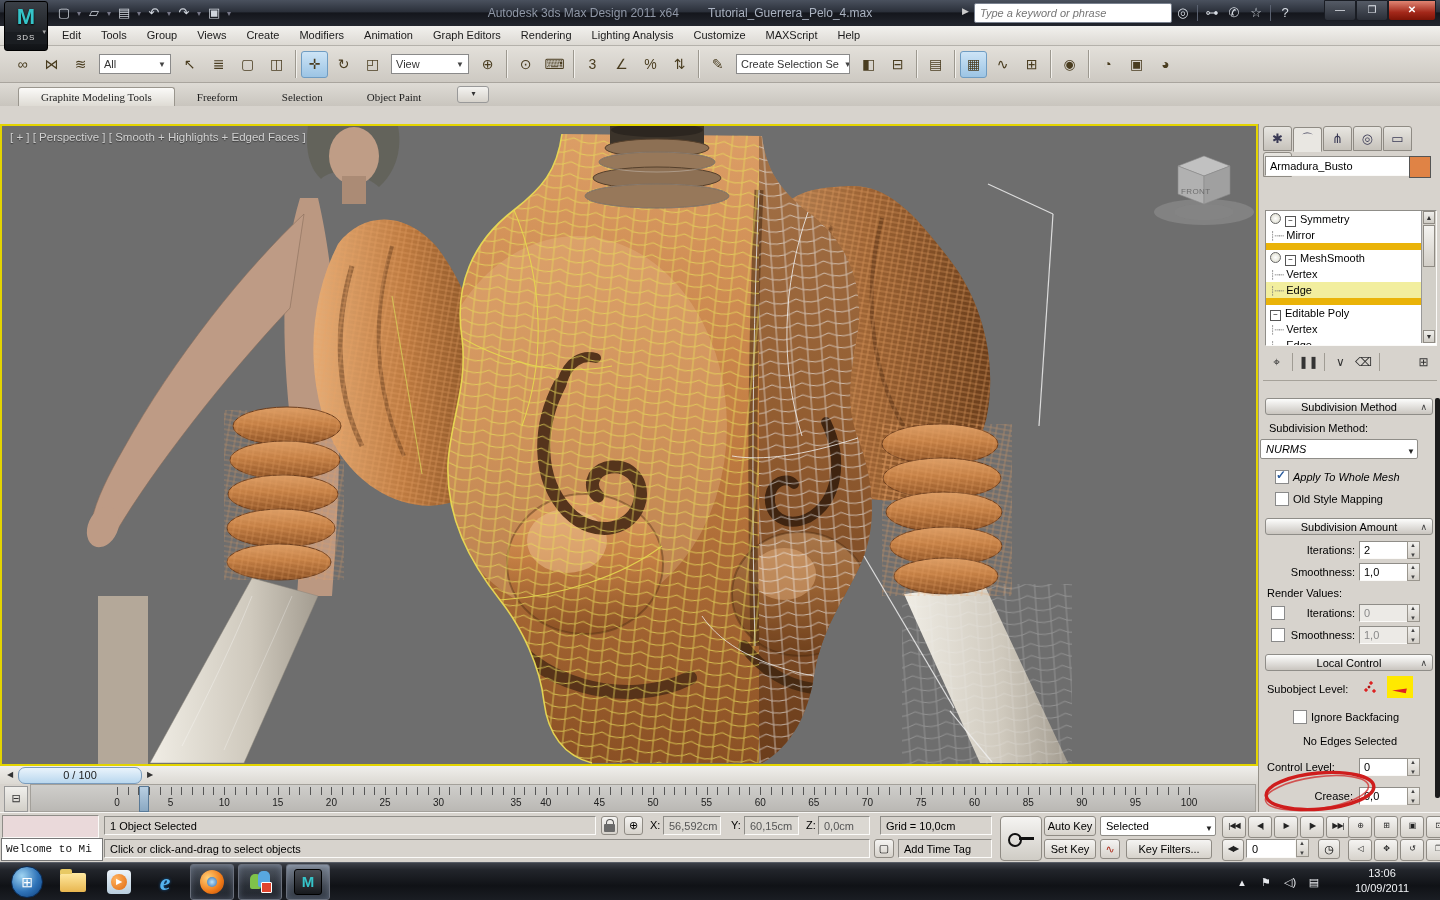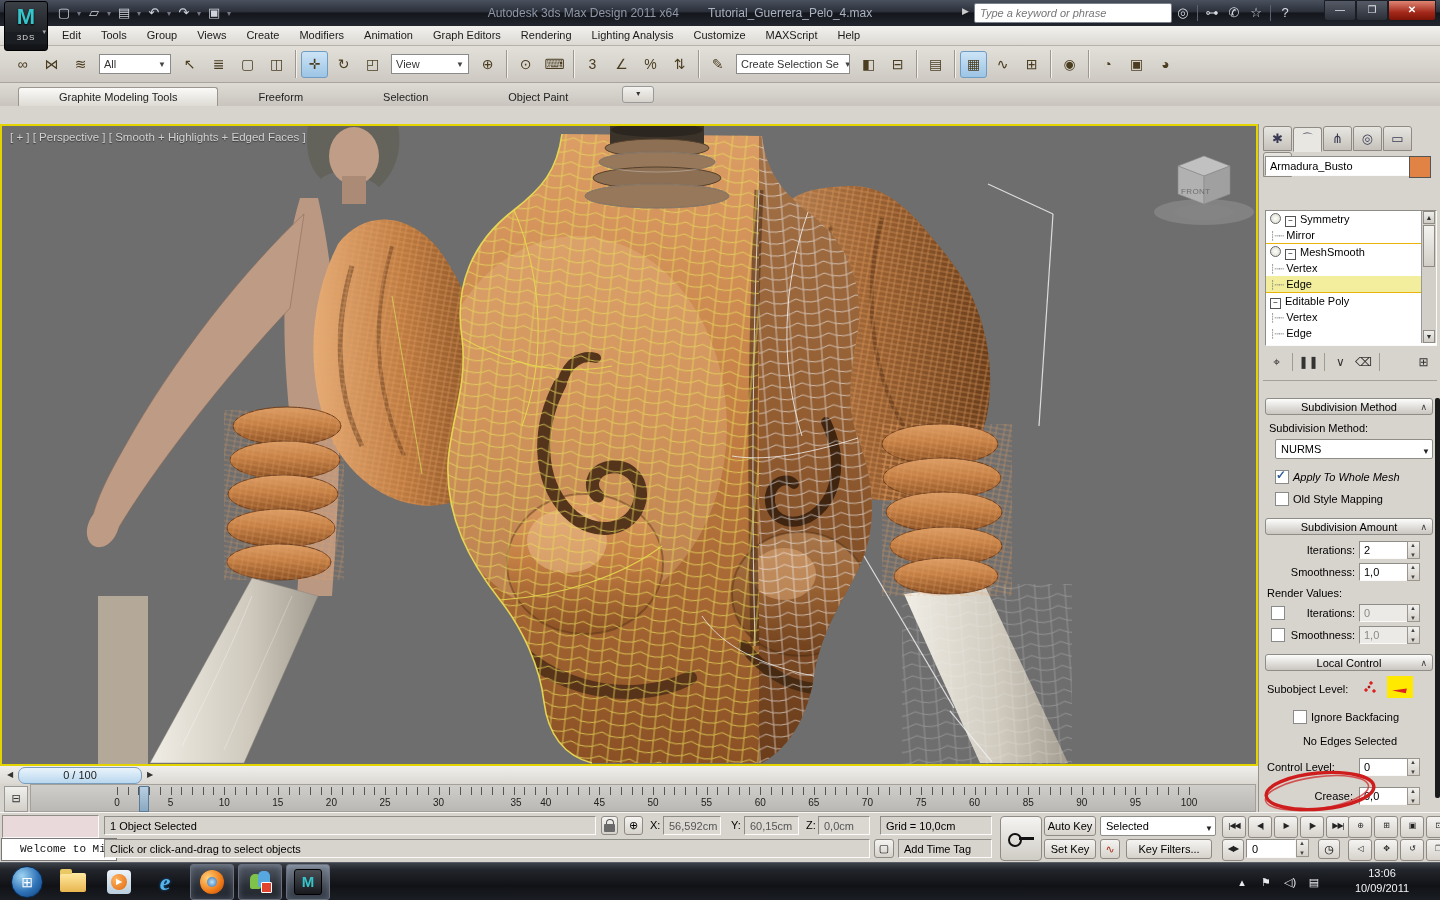--- a/index.html
+++ b/index.html
@@ -30,39 +30,39 @@
   .menu-item{padding:0 10px;line-height:19px;color:#1a1a1a;}
   
   .toolbar{position:absolute;left:0;top:46px;width:1440px;height:37px;background:linear-gradient(#e3e0da,#cdc9c2);border-bottom:1px solid #a9a59e;display:flex;align-items:center;padding-left:8px;box-sizing:border-box;}
   .tbtn{display:inline-flex;align-items:center;justify-content:center;width:25px;height:25px;margin:0 1px;border:1px solid transparent;border-radius:3px;font-size:14px;color:#4a3d20;}
   .tbtn.active{background:linear-gradient(#cde4f6,#9cc4e4);border-color:#6f9cc2;}
   .tsep{width:1px;height:28px;background:#9c988f;margin:0 4px;box-shadow:1px 0 0 #f2f0ec;}
   .tdrop{display:inline-flex;align-items:center;height:18px;border:1px solid #8a8a8a;background:#fff;font-size:11px;padding:0 4px;margin:0 4px;color:#333;white-space:nowrap;overflow:hidden;}
   .tdrop .arr{margin-left:auto;padding-left:5px;font-size:8px;color:#444;}
   
   .ribbon-tabs{position:absolute;left:0;top:83px;width:1440px;height:23px;background:linear-gradient(#dedbd5,#c9c5be);display:flex;align-items:flex-end;padding-left:18px;box-sizing:border-box;}
-  .rtab{padding:3px 40px;color:#222;}
+  .rtab{padding:3px 22px;color:#222;font-family:Liberation Serif, serif;}
   .rtab.active{background:linear-gradient(#fbfaf8,#dedbd4);border:1px solid #9a968e;border-bottom:none;border-radius:3px 3px 0 0;}
   .rstate{margin-left:14px;margin-bottom:3px;width:30px;height:15px;border:1px solid #999;border-radius:3px;background:linear-gradient(#f4f3f0,#d6d2cb);font-size:8px;text-align:center;line-height:14px;color:#333;}
   .ribbon-row2{position:absolute;left:0;top:106px;width:1440px;height:18px;background:linear-gradient(#cfccc5,#bdb9b1);}
   .ptab{position:absolute;left:16px;top:0;padding:1px 12px;background:linear-gradient(#eeece8,#d6d3cc);border:1px solid #97938b;border-bottom:none;border-radius:3px 3px 0 0;line-height:15px;color:#111;}
   
   .viewport{position:absolute;left:0;top:124px;width:1258px;height:642px;border:2px solid #e3d400;box-sizing:border-box;background:#6e6e6e;}
   .vp-label{position:absolute;left:8px;top:5px;color:#d2d2d2;font-size:11.5px;z-index:5;text-shadow:0 1px 1px #3a3a3a;}
   
   .cpanel{position:absolute;left:1258px;top:124px;width:182px;height:688px;background:#d7d3cd;border-left:1px solid #96928a;box-sizing:border-box;}
   .ctab{width:27px;height:23px;border:1px solid #8f8b84;border-radius:3px 3px 0 0;background:linear-gradient(#e8e6e1,#c6c2bb);display:inline-flex;align-items:center;justify-content:center;font-size:13px;color:#3a3a55;margin-right:1px;}
   .ctab.active{background:#e9e7e2;border-bottom-color:#e9e7e2;}
   .field{position:absolute;border:1px solid;border-color:#8f8d88 #fbfaf8 #fbfaf8 #8f8d88;background:#fff;font-size:11px;padding:0 4px;line-height:17px;color:#000;}
   .ddrop{position:absolute;border:1px solid #8f8d88;background:#fff;border-radius:2px;line-height:18px;padding:0 5px;color:#000;}
   .ddrop .darr{position:absolute;right:2px;top:3px;font-size:8px;color:#222;}
   .stack{position:absolute;left:6px;top:86px;width:170px;height:134px;background:#fff;border:1px solid;border-color:#8f8d88 #fbfaf8 #fbfaf8 #8f8d88;overflow:hidden;}
   .srow{position:relative;height:16px;line-height:16px;padding-left:4px;white-space:nowrap;color:#000;}
   .srow.sel{background:#f2ee9e;}
-  .srow.septop{border-top:1px solid #eab308;}
+  .srow.septop{border-top:7px solid #eab308;}
   .srow .dots{color:#777;font-size:9px;margin-right:3px;letter-spacing:-1px;}
   .bulb{display:inline-block;width:9px;height:9px;border:1px solid #666;border-radius:50%;background:radial-gradient(#fff,#d8d8c8);margin-right:4px;position:relative;top:1px;}
   .mbox{display:inline-block;width:9px;height:9px;border:1px solid #555;background:#fff;font-size:8px;line-height:8px;text-align:center;color:#000;margin-right:4px;}
   .sscroll{position:absolute;right:0;top:0;width:14px;height:132px;background:#d2cfc8;border-left:1px solid #999;}
   .sarr{position:absolute;left:1px;width:12px;height:13px;background:linear-gradient(#f0efec,#cfccc5);border:1px solid #8f8b84;font-size:7px;line-height:12px;text-align:center;color:#333;box-sizing:border-box;}
   .sthumb{position:absolute;left:1px;top:14px;width:12px;height:42px;background:linear-gradient(#f4f3f0,#d2cec7);border:1px solid #8f8b84;box-sizing:border-box;}
   .stools{position:absolute;left:6px;top:226px;width:170px;height:24px;display:flex;align-items:center;}
   .stbtn{width:24px;height:22px;display:inline-flex;align-items:center;justify-content:center;font-size:12px;color:#333;}
   .stsep{width:1px;height:18px;background:#a09c94;margin:0 4px;}
   .rhead{position:absolute;left:6px;width:168px;height:17px;border:1px solid #8f8d88;border-radius:3px;background:linear-gradient(#fdfdfc,#c9c5bf);text-align:center;line-height:16px;color:#000;box-sizing:border-box;}
@@ -430,21 +430,21 @@
         <div class="stbtn">⌫</div>
         <div class="stsep"></div>
         <div class="stbtn" style="margin-left: 28px;">⊞</div>
       </div>
     <div class="abs" style="left:4px;top:256px;width:174px;height:1px;background:#a6a29a;"></div>
 
     <div class="rhead" style="top:274px;">
       <span>Subdivision Method</span><span class="chev">∧</span>
     </div>
     <div class="plabel" style="left:10px;top:297px;">Subdivision Method:</div>
-    <div class="ddrop" style="left:16px;top:315px;width:146px;height:18px;">
+    <div class="ddrop" style="left:1px;top:315px;width:146px;height:18px;font-style:italic;">
       <span>NURMS</span>
       <span class="darr">▼</span>
     </div>
     <div class="cb on" style="left:16px;top:346px;"></div>
     <div class="plabel" style="left:34px;top:346px;font-style:italic;">Apply To Whole Mesh</div>
     <div class="cb" style="left:16px;top:368px;"></div>
     <div class="plabel" style="left:34px;top:368px;">Old Style Mapping</div>
 
     <div class="rhead" style="top:394px;">
       <span>Subdivision Amount</span><span class="chev">∧</span>
@@ -620,21 +620,21 @@
         <div class="tick" style="left: 1125.84px;"></div>
         <div class="tick" style="left: 1136.56px;"></div>
         <div class="tick" style="left: 1147.28px;"></div>
         <div class="tick" style="left: 1158px;"></div>
         <div class="ticklabel" style="left: 1158px;">100</div>
       </div>
   </div>
 
   <div class="statusbar">
     <div class="abs" style="left:2px;top:2px;width:95px;height:21px;border:1px solid;border-color:#8f8d88 #fbfaf8 #fbfaf8 #8f8d88;background:#ead9da;"></div>
-    <div class="abs welcome" style="left:1px;top:25px;width:96px;height:21px;border:1px solid #777;background:#fff;line-height:20px;padding-left:18px;overflow:hidden;">Welcome to Mi</div>
+    <div class="abs welcome" style="left:1px;top:25px;width:96px;height:21px;border:1px solid #777;background:#fff;line-height:20px;padding-left:4px;overflow:hidden;">Welcome to Mi</div>
     <div class="sfield" style="left:104px;top:3px;width:492px;">1 Object Selected</div>
     <div class="sbtn icon-lock" style="left:601px;top:3px;width:17px;height:19px;"></div>
     <div class="sbtn" style="left:624px;top:3px;width:19px;height:19px;line-height:17px;">⊕</div>
     <div class="slabel" style="left:650px;top:3px;">X:</div>
     <div class="sfield sval" style="left:663px;top:3px;width:58px;">56,592cm</div>
     <div class="slabel" style="left:731px;top:3px;">Y:</div>
     <div class="sfield sval" style="left:744px;top:3px;width:55px;">60,15cm</div>
     <div class="slabel" style="left:806px;top:3px;">Z:</div>
     <div class="sfield sval" style="left:818px;top:3px;width:52px;">0,0cm</div>
     <div class="sfield" style="left:880px;top:3px;width:112px;">Grid = 10,0cm</div>

